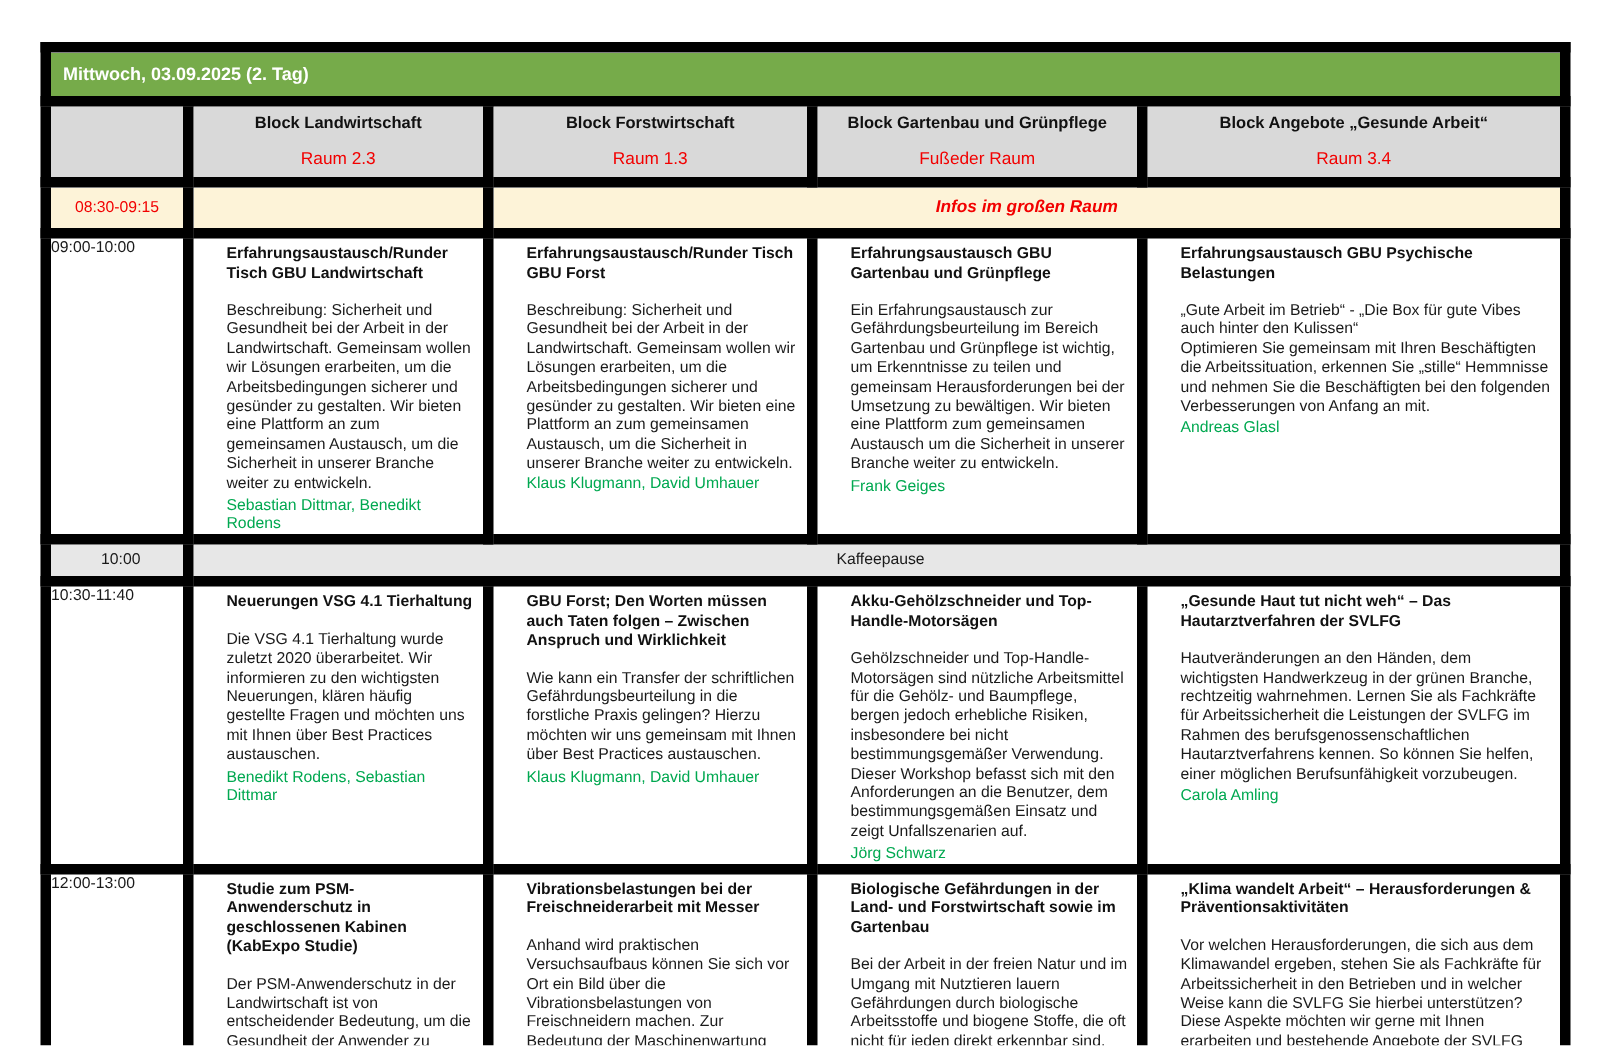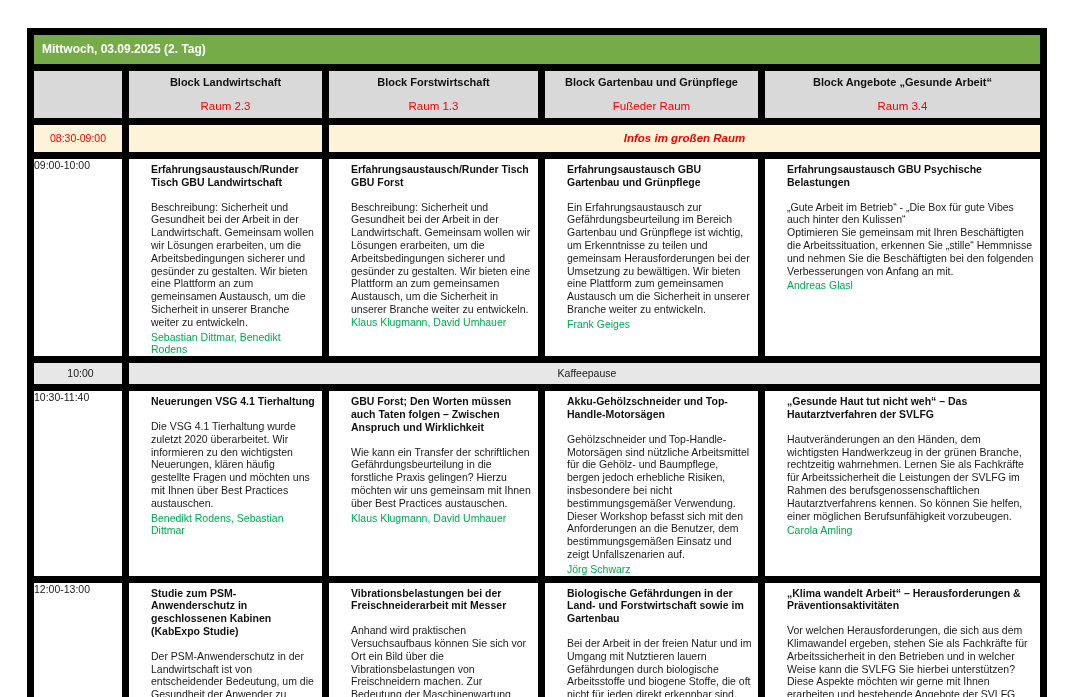--- a/index.html
+++ b/index.html
@@ -116,21 +116,21 @@
         <div class="block-name">Block Gartenbau und Grünpflege</div>
         <div class="room-name">Fußeder Raum</div>
       </td>
       <td>
         <div class="block-name">Block Angebote „Gesunde Arbeit“</div>
         <div class="room-name">Raum 3.4</div>
       </td>
     </tr>
 
     <tr class="r-info">
-      <td class="time">08:30-09:00</td>
+      <td class="time">08:30-09:15</td>
       <td></td>
       <td colspan="3" class="info-text">Infos im großen Raum</td>
     </tr>
 
     <tr class="r-session r-s1">
       <td class="time">09:00-10:00</td>
       <td class="session-cell">
         <div class="s-title">Erfahrungsaustausch/Runder Tisch GBU Landwirtschaft</div>
         <div class="s-desc">Beschreibung: Sicherheit und Gesundheit bei der Arbeit in der Landwirtschaft. Gemeinsam wollen wir Lösungen erarbeiten, um die Arbeitsbedingungen sicherer und gesünder zu gestalten. Wir bieten eine Plattform an zum gemeinsamen Austausch, um die Sicherheit in unserer Branche weiter zu entwickeln.</div>
         <div class="s-speakers">Sebastian Dittmar, Benedikt Rodens</div>

